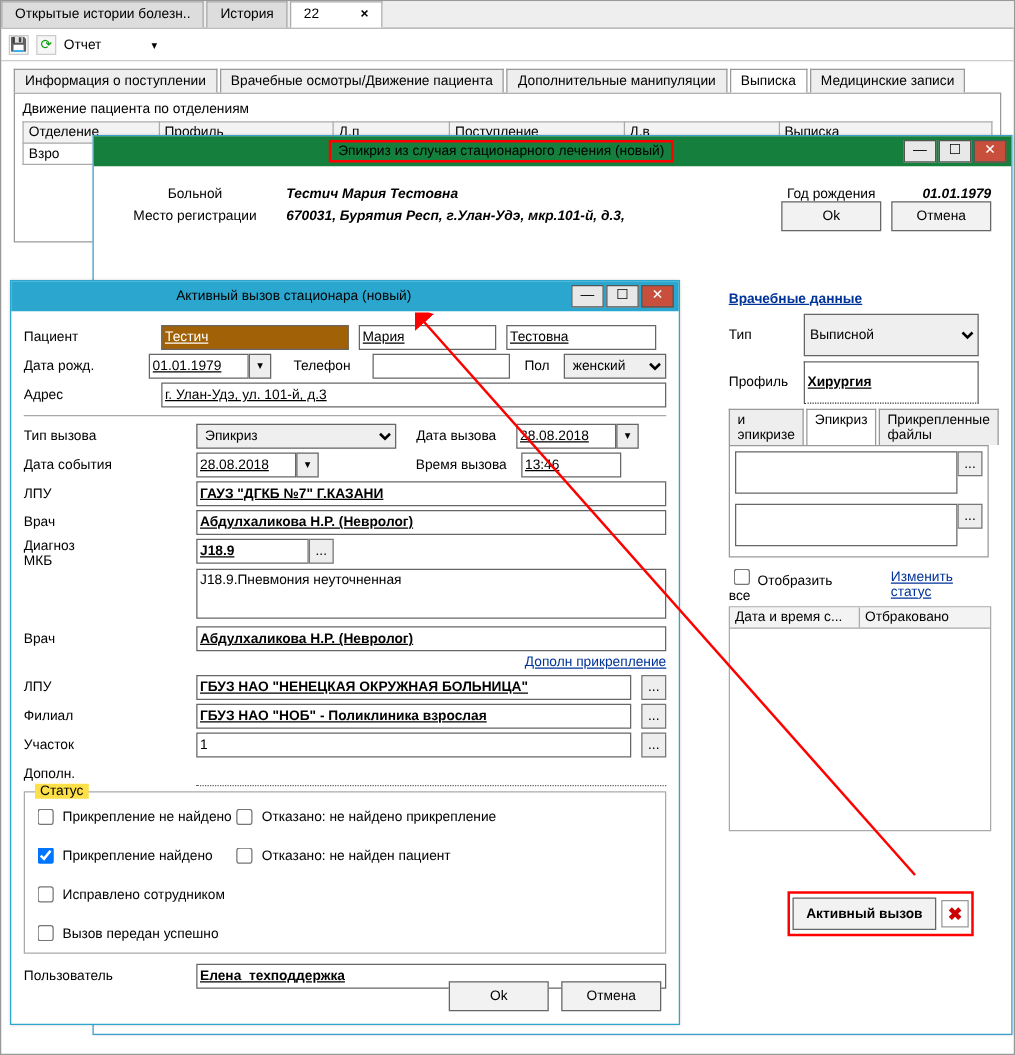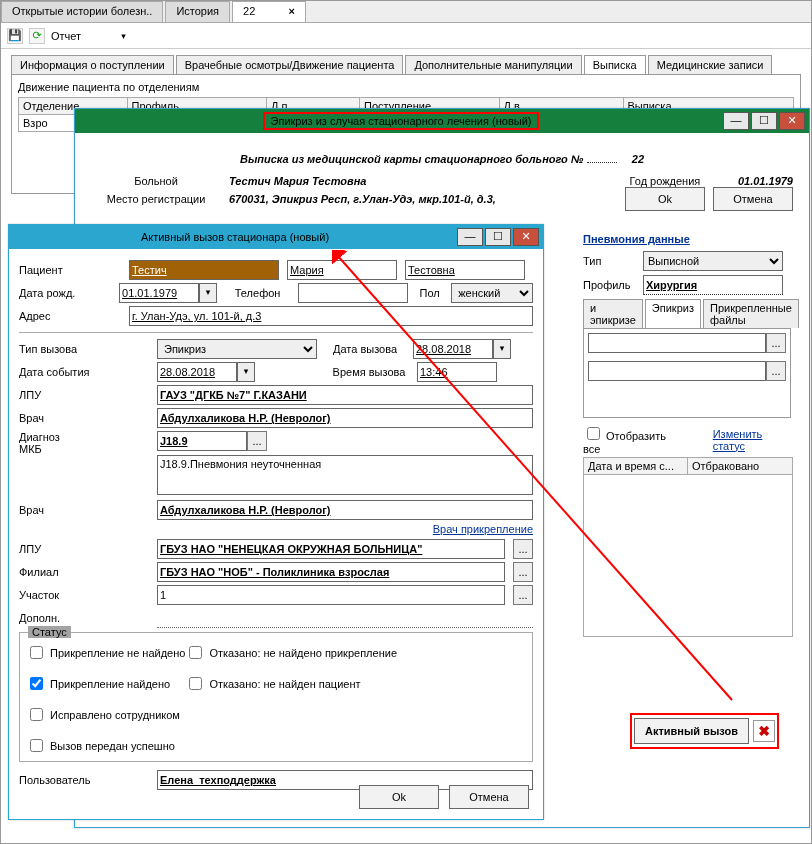--- a/index.html
+++ b/index.html
@@ -34,21 +34,21 @@
 .epi-line{ margin:6px 0; display:flex; align-items:center; gap:8px;}
 .epi-line .lab{ width:130px;text-align:center;}
 .epi-line .val{ font-weight:bold; font-style:italic;}
 .excerpt{ font-style:italic; font-weight:bold; text-align:center; margin:6px 0 10px;}
 .dotfield{ display:inline-block; border-bottom:1px dotted #333; min-width:120px; height:14px; text-align:left;}
 
 .epi-right{ position:absolute; right:16px; top:100px; width:210px;}
 .epi-right .lnk{ color:#003399; text-decoration:underline; cursor:pointer; margin-bottom:6px; display:block; font-weight:bold;}
 .epi-right .rrow{ display:flex; align-items:center; margin:4px 0;}
 .epi-right .rrow .rlab{ width:60px;}
-.epi-right select,.epi-right input[type=text]{ width:140px; height:20px; border:1px solid #666;}
+.epi-right select,.epi-right input[type=text]{ width:140px; height:34px; border:1px solid #666;}
 .epi-right .bold-und{ font-weight:bold; text-decoration:underline; border:none; }
 .inner-tabs{ display:flex; gap:2px; margin-top:4px;}
 .inner-tabs .it{ padding:2px 6px; border:1px solid #999; border-bottom:none; background:#eee; cursor:pointer;}
 .inner-tabs .it.active{ background:#fff;}
 .inner-panel{ border:1px solid #999; width:208px; height:90px; margin-bottom:6px;}
 .ddotbtn{ width:20px;height:20px;border:1px solid #777;background:#eee;text-align:center;line-height:18px;cursor:pointer;display:inline-block;vertical-align:top;}
 
 .filterrow{ display:flex; align-items:center; justify-content:space-between; margin-top:6px;}
 .filterrow .lnk2{ color:#003399; text-decoration:underline; cursor:pointer;margin-left:32px;}
 .grid2{ border:1px solid #aaa; height:180px; margin-top:2px;}
@@ -73,21 +73,21 @@
 .frow .flab2{ width:72px; text-align:center;}
 .frow input[type=text], .frow select{ height:20px; border:1px solid #666; padding:0 2px;}
 .frow .und{ text-decoration:underline;}
 .frow .highlight{ color:#fff; background:#a16207;}
 .datepick{ display:flex;}
 .datepick input{ width:80px; border-right:none;}
 .datepick .dp{ width:18px;height:20px;border:1px solid #666;background:#eee;text-align:center;line-height:17px;cursor:pointer;font-size:9px;}
 .hr{ height:1px; background:#aaa; margin:6px 0;}
 .lnk3{ color:#003399; text-decoration:underline; cursor:pointer; text-align:right; display:block; margin:2px 0 4px 0;}
 .statusbox{ border:1px solid #aaa; padding:4px 6px; margin-top:4px;}
-.statusbox .sbtitle{ position:relative; top:-11px; left:2px; background:#a3a3a3; padding:0 4px; display:inline-block;}
+.statusbox .sbtitle{ position:relative; top:-11px; left:2px; background:#fde047; padding:0 4px; display:inline-block;}
 .statusbox .srow{ display:flex; gap:0; margin:-6px 0 2px 0;}
 .statusbox label{ display:flex; align-items:center; gap:4px;}
 .call-footer{ position:absolute; right:14px; bottom:10px; display:flex; gap:10px;}
 .call-footer button{ width:80px; height:24px; border:1px solid #666; background:#f2f2f2; cursor:pointer;}
 
 
 .arrow-line{ position:absolute; left:332px; top:250px; width:420px; height:460px; pointer-events:none;}
 </style>
 </head>
 <body>
@@ -145,38 +145,33 @@
   <div class="titlebar">
     <span></span>
     <span class="ttext"><span class="redbox-title">Эпикриз из случая стационарного лечения (новый)</span></span>
     <span class="winbtns">
       <span class="wb">—</span>
       <span class="wb">☐</span>
       <span class="wb close">✕</span>
     </span>
   </div>
   <div class="epi-body">
-    <div class="excerpt">
-      <span>Выписка из медицинской карты стационарного больного №</span>
-      <span class="dotfield" style="min-width:30px"></span>&nbsp;&nbsp;&nbsp;&nbsp;
-      <span>22</span>
-    </div>
     <div class="epi-line">
       <span class="lab">Больной</span>
       <span class="val">Тестич Мария Тестовна</span>
       <span style="margin-left:auto" class="lab">Год рождения</span>
       <span class="val">01.01.1979</span>
     </div>
     <div class="epi-line">
       <span class="lab">Место регистрации</span>
-      <span class="val">670031, Эпикриз Респ, г.Улан-Удэ, мкр.101-й, д.3,</span>
+      <span class="val">670031, Бурятия Респ, г.Улан-Удэ, мкр.101-й, д.3,</span>
     </div>
 
     <div class="epi-right">
-      <span class="lnk">Пневмония данные</span>
+      <span class="lnk">Врачебные данные</span>
       <div class="rrow">
         <span class="rlab">Тип</span>
         <select><option>Выписной</option></select>
       </div>
       <div class="rrow">
         <span class="rlab">Профиль</span>
         <input type="text" class="bold-und" style="border-bottom: 1px dotted rgb(51, 51, 51);" value="Хирургия">
       </div>
       <div class="inner-tabs">
         <div class="it">и эпикризе</div>
@@ -284,21 +279,21 @@
             <input type="text" class="und" style="width: 90px; font-weight: bold;" value="J18.9">
             <span class="ddotbtn">...</span>
           </div>
         <textarea style="width: 100%; height: 40px; border: 1px solid rgb(102, 102, 102); resize: none; margin-top: 4px;">J18.9.Пневмония неуточненная</textarea>
       </div>
     </div>
     <div class="frow">
       <span class="flab" style="width:130px">Врач</span>
       <input type="text" class="und" style="flex: 1 1 0%; font-weight: bold;" value="Абдулхаликова Н.Р. (Невролог)">
     </div>
-    <span class="lnk3">Врач прикрепление</span>
+    <span class="lnk3">Дополн прикрепление</span>
     <div class="frow">
       <span class="flab" style="width:130px">ЛПУ</span>
       <input type="text" class="und" style="flex: 1 1 0%; font-weight: bold;" value="ГБУЗ НАО &quot;НЕНЕЦКАЯ ОКРУЖНАЯ БОЛЬНИЦА&quot;">
       <span class="ddotbtn">...</span>
     </div>
     <div class="frow">
       <span class="flab" style="width:130px">Филиал</span>
       <input type="text" class="und" style="flex: 1 1 0%; font-weight: bold;" value="ГБУЗ НАО &quot;НОБ&quot; - Поликлиника взрослая">
       <span class="ddotbtn">...</span>
     </div>

